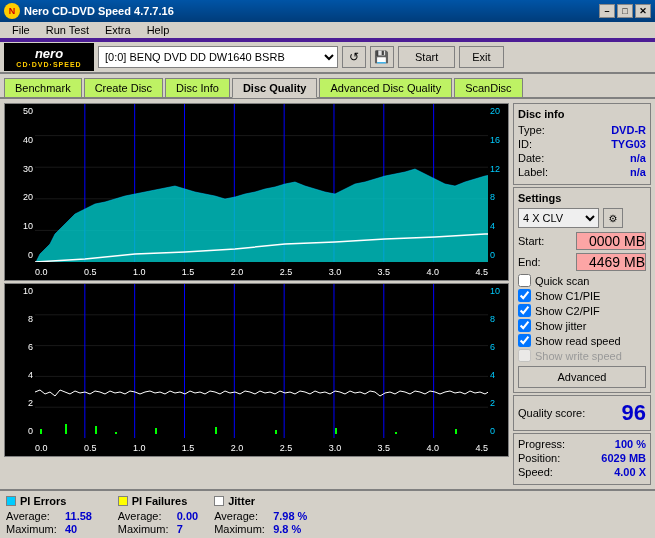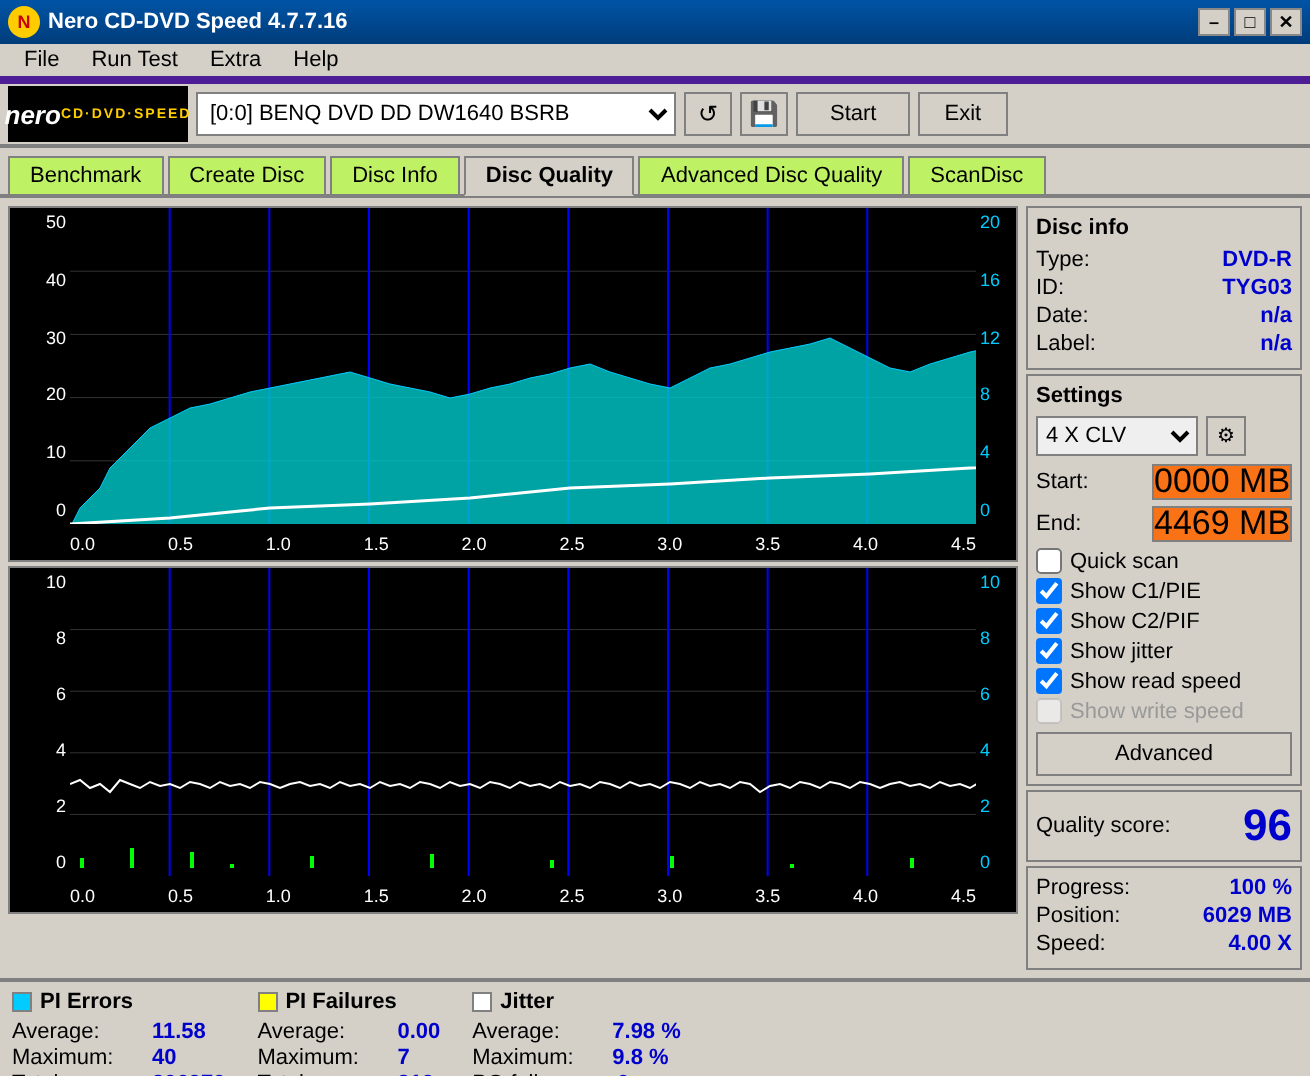--- a/index.html
+++ b/index.html
@@ -37,21 +37,21 @@
     .toolbar {
       background: #d4d0c8;
       height: 32px;
       display: flex;
       align-items: center;
       padding: 2px 4px;
       gap: 4px;
       border-bottom: 2px solid #808080;
     }
     .toolbar-logo { width: 90px; height: 28px; background: #000; display: flex; align-items: center; justify-content: center; color: #fff; font-size: 9px; font-weight: bold; }
-    .logo-text { display: flex; flex-direction: row; align-items: center; }
+    .logo-text { display: flex; flex-direction: column; align-items: center; }
     .logo-nero { color: #fff; font-size: 13px; font-weight: bold; font-style: italic; }
     .logo-sub { color: #ffcc00; font-size: 7px; letter-spacing: 1px; }
     .drive-select {
       height: 22px;
       border: 1px solid #808080;
       background: white;
       font-size: 11px;
       padding: 0 2px;
       width: 240px;
     }
@@ -177,23 +177,23 @@
       border: 1px solid #808080;
       font-size: 10px;
       display: flex; align-items: center; justify-content: center;
       cursor: pointer;
     }
     
     .mb-input {
       width: 70px;
       height: 18px;
       border: 1px solid #808080;
-      font-size: 17px;
+      font-size: 14px;
       text-align: right;
-      background: #f97316;
+      background: #fca5a5;
     }
     
     .input-row {
       display: flex;
       align-items: center;
       justify-content: space-between;
       margin-bottom: 3px;
       font-size: 11px;
     }
     
@@ -252,21 +252,21 @@
       gap: 4px;
       font-size: 11px;
       font-weight: bold;
       margin-bottom: 2px;
     }
     .stat-color-box {
       width: 10px;
       height: 10px;
       border: 1px solid #808080;
     }
-    .stat-row { display: flex; gap: 15px; font-size: 11px; }
+    .stat-row { display: flex; gap: 4px; font-size: 11px; }
     .stat-label { color: #000; min-width: 55px; }
     .stat-value { color: #0000cc; font-weight: bold; }
     
     
     .chart-y-left {
       position: absolute;
       left: 0; top: 0; bottom: 18px;
       width: 30px;
       display: flex;
       flex-direction: column;

